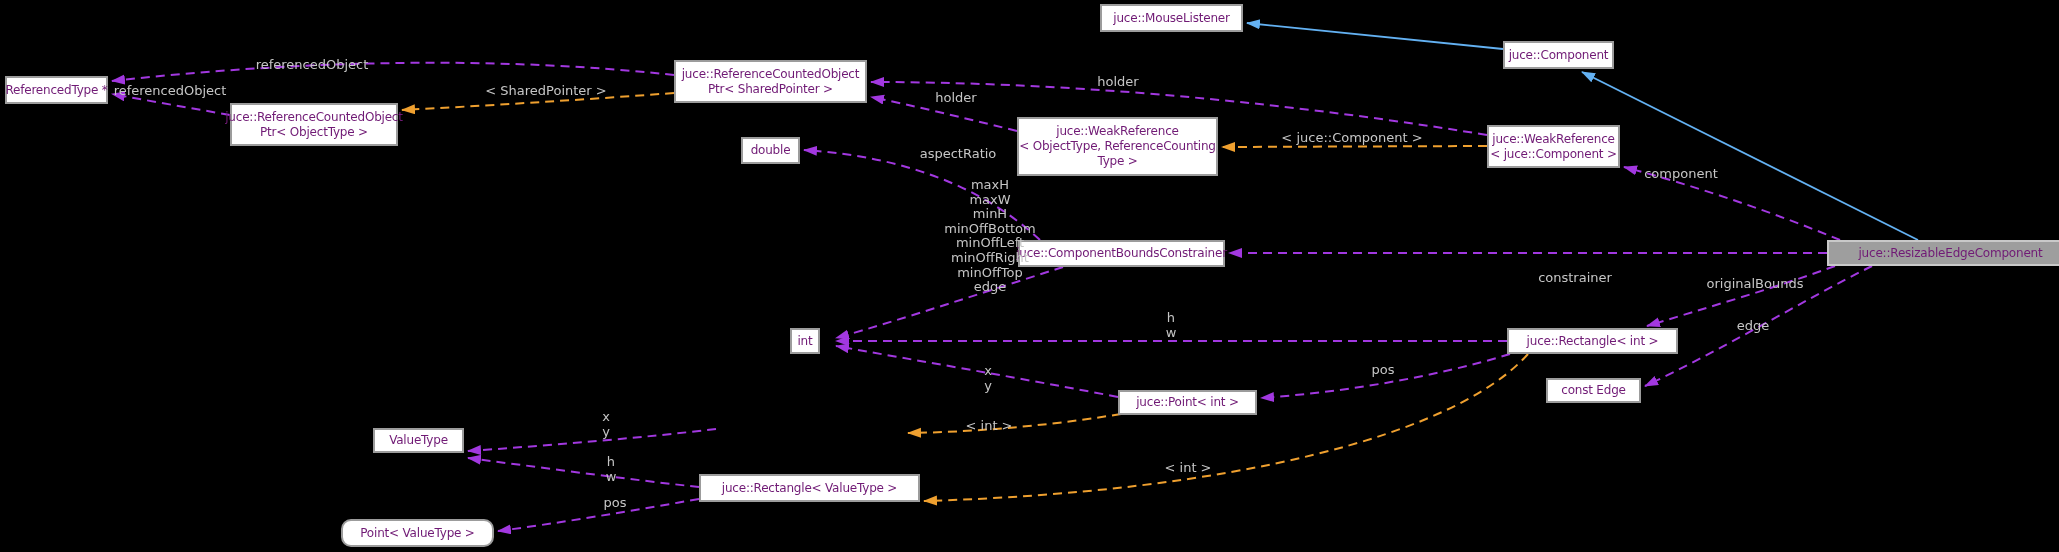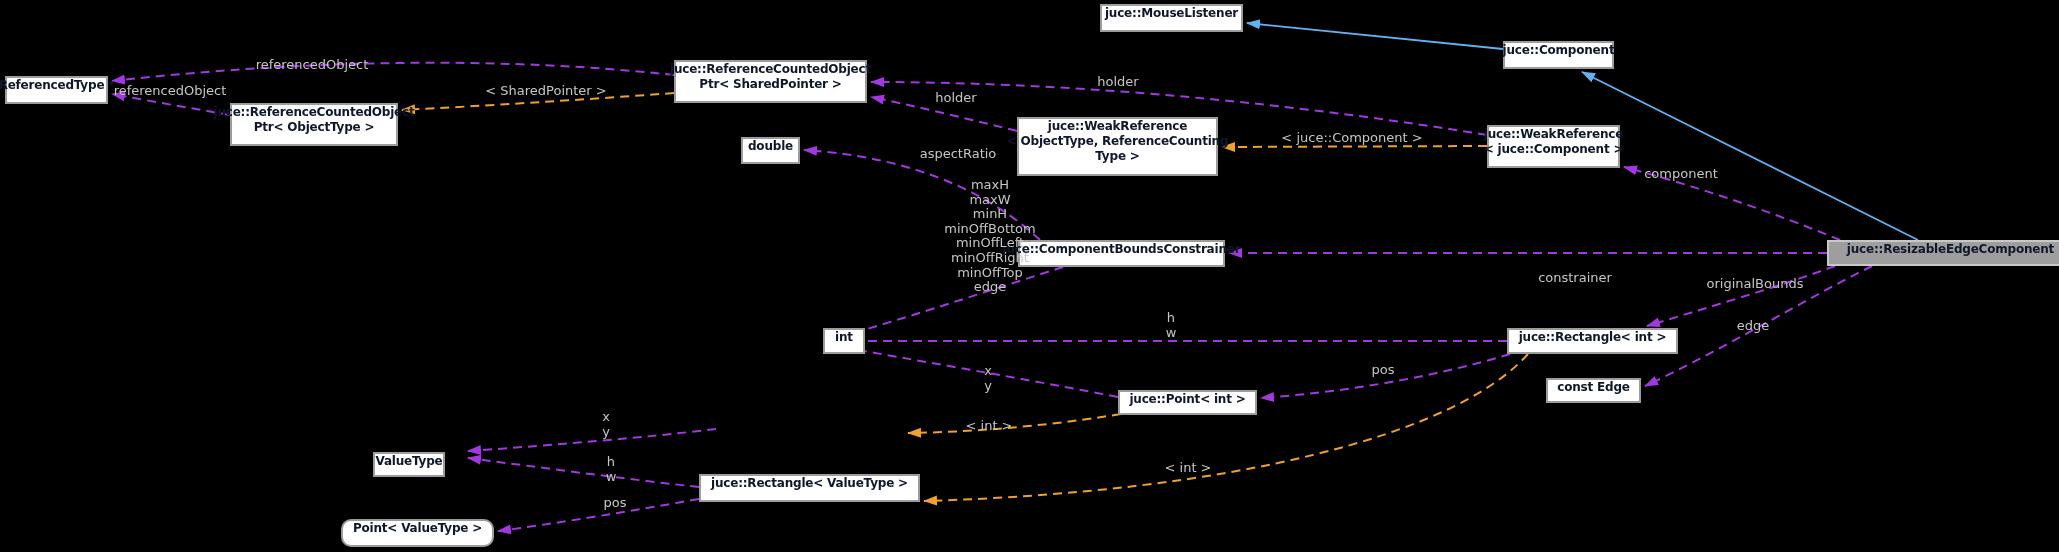--- a/index.html
+++ b/index.html
@@ -10,32 +10,31 @@
     background: #000;
     overflow: hidden;
     font-family: "DejaVu Sans", "Liberation Sans", sans-serif;
   }
   #edges-svg { position: absolute; left: 0; top: 0; }
   .node {
     position: absolute;
     box-sizing: border-box;
     background: #ffffff;
     border: 2px solid #9c9c9c;
-    color: #0f172a;
+    color: #701a75;
     font-size: 12px;
     letter-spacing: -0.2px;
     display: flex;
     flex-direction: column;
     align-items: center;
-    justify-content: flex-start;
+    justify-content: center;
     text-align: center;
     white-space: nowrap;
     line-height: 15px;
     z-index: 2;
-    font-weight: bold;
   }
   .node.highlight {
     background: #9e9e9e;
     border-color: #c9c9c9;
   }
   .edge-label {
     position: absolute;
     transform: translate(-50%, -50%);
     color: #c6c6c6;
     font-size: 13px;
@@ -113,33 +112,33 @@
     <div class="node" style="left: 1487px; top: 125px; width: 133px; height: 43px;">
       <div>juce::WeakReference</div>
       <div>&lt; juce::Component &gt;</div>
     </div>
     <div class="node highlight" style="left: 1827px; top: 240px; width: 235px; height: 26px; padding-left: 12px;">
       <div>juce::ResizableEdgeComponent</div>
     </div>
     <div class="node" style="left: 1018px; top: 240px; width: 207px; height: 27px;">
       <div>juce::ComponentBoundsConstrainer</div>
     </div>
-    <div class="node" style="left: 790px; top: 328px; width: 42px; height: 26px; margin-left: 33px;">
+    <div class="node" style="left: 790px; top: 328px; width: 30px; height: 26px;">
       <div>int</div>
     </div>
     <div class="node" style="left: 1507px; top: 328px; width: 171px; height: 26px;">
       <div>juce::Rectangle&lt; int &gt;</div>
     </div>
     <div class="node" style="left: 1546px; top: 378px; width: 95px; height: 25px;">
       <div>const Edge</div>
     </div>
     <div class="node" style="left: 1118px; top: 390px; width: 139px; height: 25px;">
       <div>juce::Point&lt; int &gt;</div>
     </div>
-    <div class="node" style="left: 373px; top: 452px; width: 72px; height: 25px;">
+    <div class="node" style="left: 373px; top: 428px; width: 91px; height: 25px;">
       <div>ValueType</div>
     </div>
     <div class="node" style="left: 699px; top: 474px; width: 221px; height: 28px;">
       <div>juce::Rectangle&lt; ValueType &gt;</div>
     </div>
     <div class="node" style="left: 341px; top: 519px; width: 153px; height: 28px; border-radius: 10px;">
       <div>Point&lt; ValueType &gt;</div>
     </div>
     <div class="edge-label" style="left: 312px; top: 64px;">
       <div>referencedObject</div>

